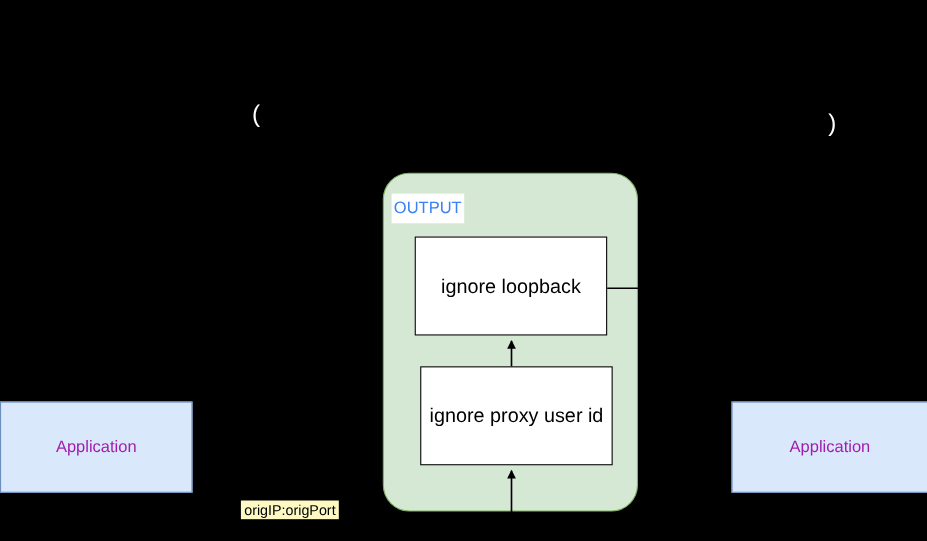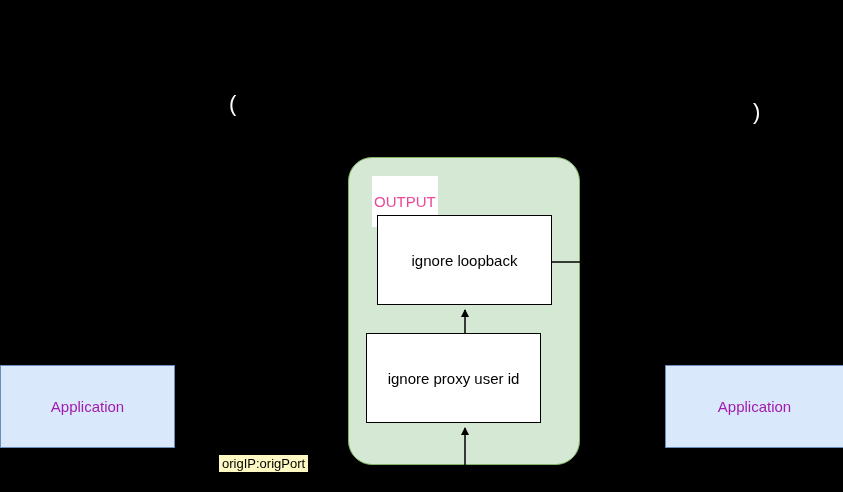--- a/index.html
+++ b/index.html
@@ -34,43 +34,42 @@
     background: #d5e8d4;
     border: 1px solid #82b366;
     border-radius: 24px;
     box-sizing: content-box;
   }
   .chain-title {
     position: absolute;
     left: 7px;
     top: 18px;
     background: #ffffff;
-    color: #ec4899;
+    color: #3b82f6;
     font-size: 15px;
     line-height: 19px;
-    padding: 16px 2px;
+    padding: 4px 2px;
     white-space: nowrap;
-    margin-left: 16px;
   }
 
   .rule {
     position: absolute;
     width: 173px;
     height: 88px;
     background: #ffffff;
     border: 1px solid #000000;
     display: flex;
     align-items: center;
     justify-content: center;
     text-align: center;
     color: #000000;
-    font-size: 15px;
+    font-size: 18px;
   }
   .rule1 { left: 377px; top: 215px; }
-  .rule2 { left: 366px; top: 333px; }
+  .rule2 { left: 382px; top: 333px; }
 
   .app {
     position: absolute;
     width: 173px;
     height: 81px;
     background: #dae8fc;
     border: 1px solid #6c8ebf;
     display: flex;
     align-items: center;
     justify-content: center;

